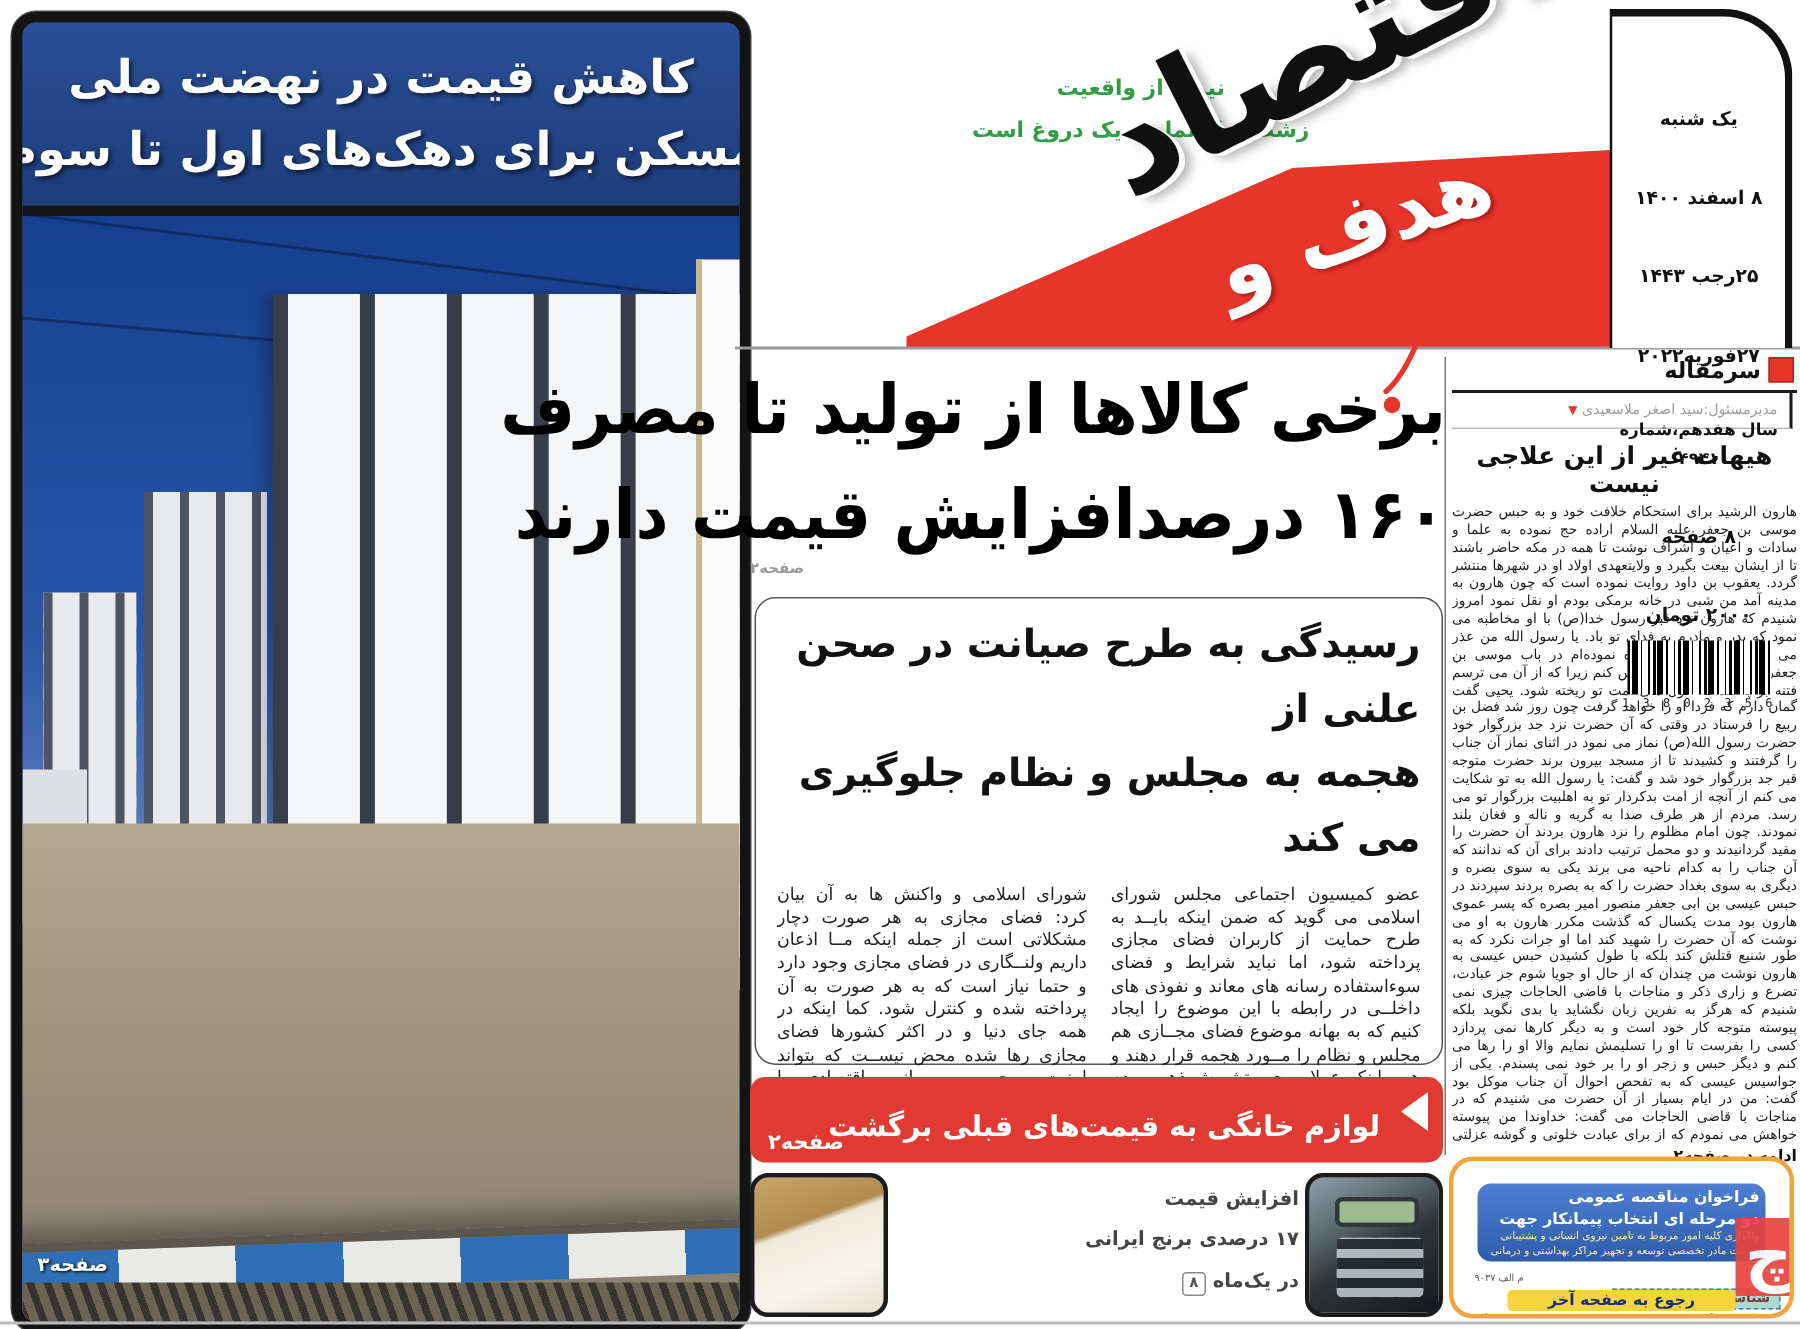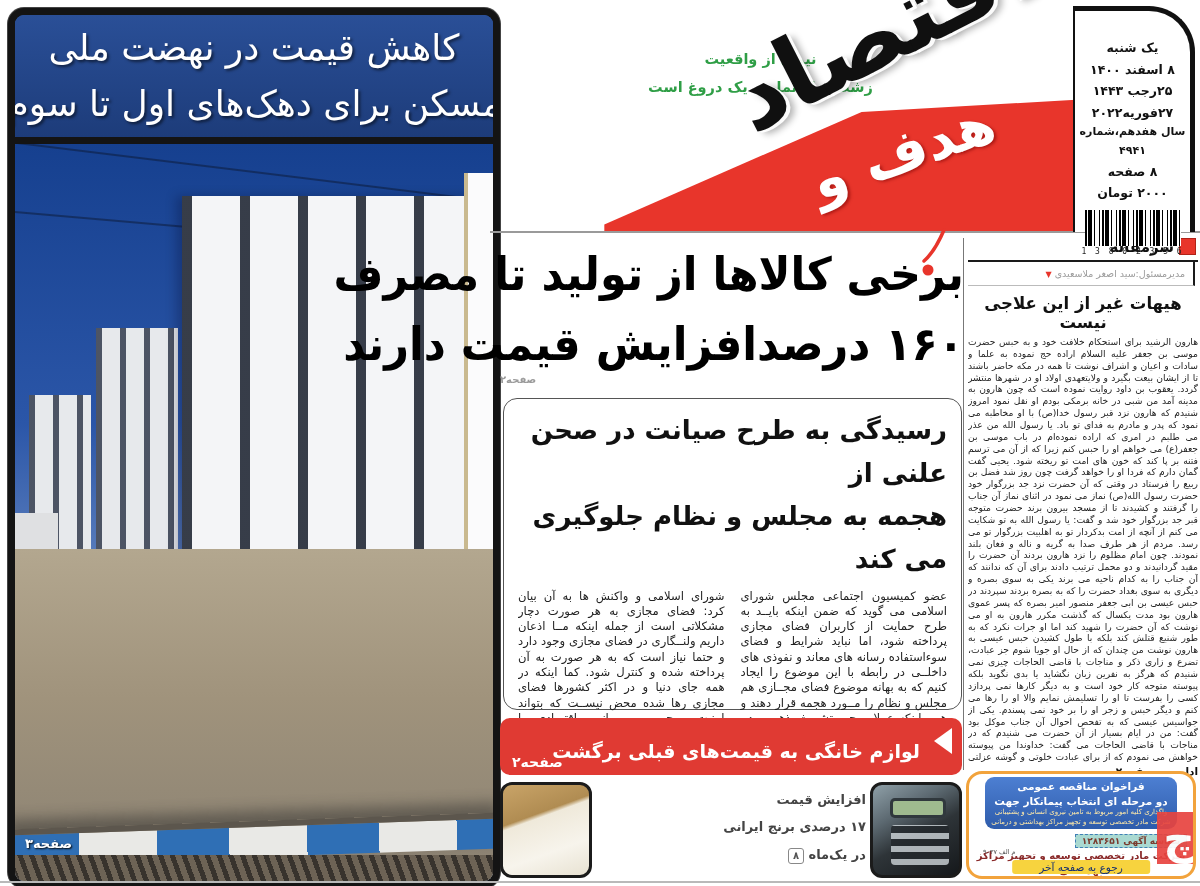--- a/index.html
+++ b/index.html
@@ -6,21 +6,21 @@
   .page{position:relative;width:1200px;height:886px;background:#fff;overflow:hidden;
         font-family:"DejaVu Sans",sans-serif;}
   .abs{position:absolute;}
 
   
   .photo-frame{left:8px;top:8px;width:478px;height:866px;border:7px solid #141414;
      border-radius:16px;overflow:hidden;background:#2b56a8;box-shadow:0 0 0 1px #444;}
   .top-banner{position:absolute;left:0;top:0;width:100%;height:122px;
      background:linear-gradient(180deg,#2a4f97,#1d3c7a);border-bottom:7px solid #141414;
      display:flex;flex-direction:column;justify-content:center;align-items:center;z-index:5;}
-  .top-banner .bl{color:#fff;font-weight:400;font-size:36px;line-height:1.55;
+  .top-banner .bl{color:#fff;font-weight:700;font-size:31px;line-height:1.55;
      text-shadow:2px 2px 3px rgba(0,0,0,.55);white-space:nowrap;}
   .photo-body{position:absolute;left:0;top:129px;right:0;bottom:0;
      background:linear-gradient(180deg,#16408f 0%,#2b56a8 38%,#5d80bd 58%,#8d99a0 62%);}
   .pline{position:absolute;height:2px;background:rgba(10,20,40,.45);width:130%;left:-10%;}
   .tower{position:absolute;}
   .win-sm{background-color:#e7e9ec;background-image:
      repeating-linear-gradient(90deg,rgba(25,35,55,.75) 0 6px,transparent 6px 24px),
      repeating-linear-gradient(180deg,transparent 0 15px,#e7e9ec 15px 24px);}
   .win-lg{background-color:#f4f5f7;background-image:
      repeating-linear-gradient(90deg,rgba(22,28,42,.85) 0 10px,transparent 10px 58px),
@@ -46,21 +46,21 @@
   .mast-white{left:788px;top:124px;width:230px;text-align:center;direction:rtl;
      font-size:56px;font-weight:bold;color:#fff;transform:rotate(-19deg);line-height:1;
      text-shadow:2px 2px 3px rgba(120,0,0,.5);}
   .flourish{left:920px;top:228px;z-index:4;}
 
   
   .date-box{left:1073px;top:6px;width:122px;height:226px;background:#fff;
      border-top:5px solid #111;border-right:5px solid #111;border-left:2px solid #111;
      border-top-right-radius:46px;direction:rtl;text-align:center;
      padding-top:26px;box-sizing:border-box;z-index:6;}
-  .date-box .dl{font-size:12.5px;color:#111;line-height:1.72;font-weight:700;}
+  .date-box .dl{font-size:12.5px;color:#111;line-height:1.72;font-weight:700;margin-top:31px;}
   .barcode{width:96px;height:36px;margin:6px auto 0;
      background:repeating-linear-gradient(90deg,#000 0 2px,#fff 2px 3px,#000 3px 7px,#fff 7px 9px,#000 9px 10px,#fff 10px 14px,#000 14px 15px,#fff 15px 17px);}
   .barcode-digits{font-family:"DejaVu Sans Mono",monospace;font-size:8px;letter-spacing:2px;
      color:#222;text-align:center;margin-top:1px;direction:ltr;}
 
   .mast-rule{left:490px;top:231px;width:710px;height:0;border-top:2px solid #9a9a9a;}
   .v-divider{left:963px;top:238px;width:0;height:532px;border-left:1.5px solid #777;}
 
   
   .lead{left:498px;top:240px;width:466px;text-align:center;direction:rtl;color:#000;}
@@ -112,29 +112,29 @@
   .ed-byline .tri{color:#e8352b;font-size:8px;}
   .ed-title{font-size:16.5px;font-weight:900;color:#111;text-align:center;margin:8px 0 4px;}
   .ed-body{font-size:9.2px;line-height:1.29;color:#1c1c1c;text-align:justify;height:426px;overflow:hidden;}
   .ed-continue{font-size:10.5px;font-weight:800;color:#111;margin-top:3px;}
 
   
   .ad-box{left:966px;top:771px;width:230px;height:108px;border:3px solid #f2a33c;
      border-radius:16px;box-sizing:border-box;background:#fff;direction:rtl;overflow:hidden;
      padding:3px 6px;z-index:7;}
   .ad-blue{background:linear-gradient(180deg,#4d7fd2,#2e5cab);border-radius:9px;color:#fff;
-     text-align:center;padding:2px 4px;margin:0 10px;}
+     text-align:right;padding:2px 4px;margin:12px 10px;}
   .ad-blue .b1{font-size:10.5px;font-weight:800;line-height:1.4;}
   .ad-blue .b2{font-size:7px;line-height:1.35;color:#ffe9a8;}
   .ad-chip{display:inline-block;background:#a9d9d1;color:#7a3b2e;font-size:9px;font-weight:800;
      padding:1px 6px;margin-top:3px;border:1px dashed #3f7fb5;}
   .ad-company{font-size:10px;font-weight:800;color:#8a2a2a;text-align:center;line-height:1.45;margin-top:1px;}
   .ad-ref{position:absolute;left:14px;bottom:20px;font-size:6.5px;color:#555;}
   .ad-foot{position:absolute;left:50%;transform:translateX(-50%);bottom:2px;background:#f7d33e;
-     color:#173070;font-size:10.5px;font-weight:400;padding:1px 27px;border-radius:3px;white-space:nowrap;}
+     color:#173070;font-size:10.5px;font-weight:700;padding:1px 27px;border-radius:3px;white-space:nowrap;}
   .ad-stamp{position:absolute;right:-8px;bottom:12px;width:44px;height:52px;background:#e8443f;
      color:#fff;font-size:44px;font-weight:900;overflow:hidden;line-height:52px;text-align:center;opacity:.92;}
 
   .bottom-rule{left:0;top:881px;width:1200px;height:0;border-top:2px solid #b9b9b9;}
 </style>
 </head>
 <body>
 
 <div class="page">
 

